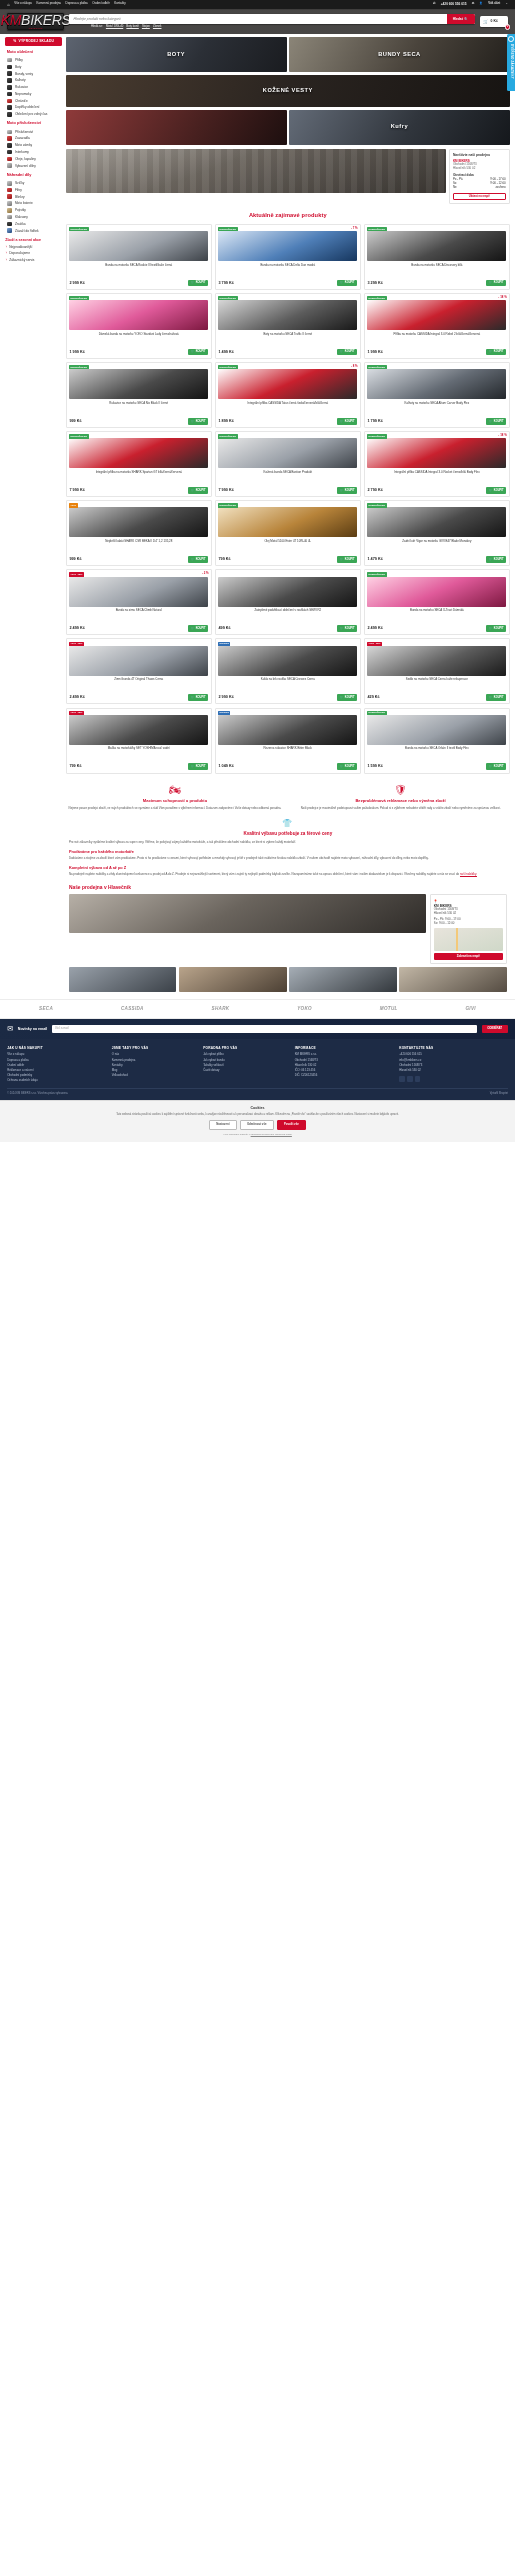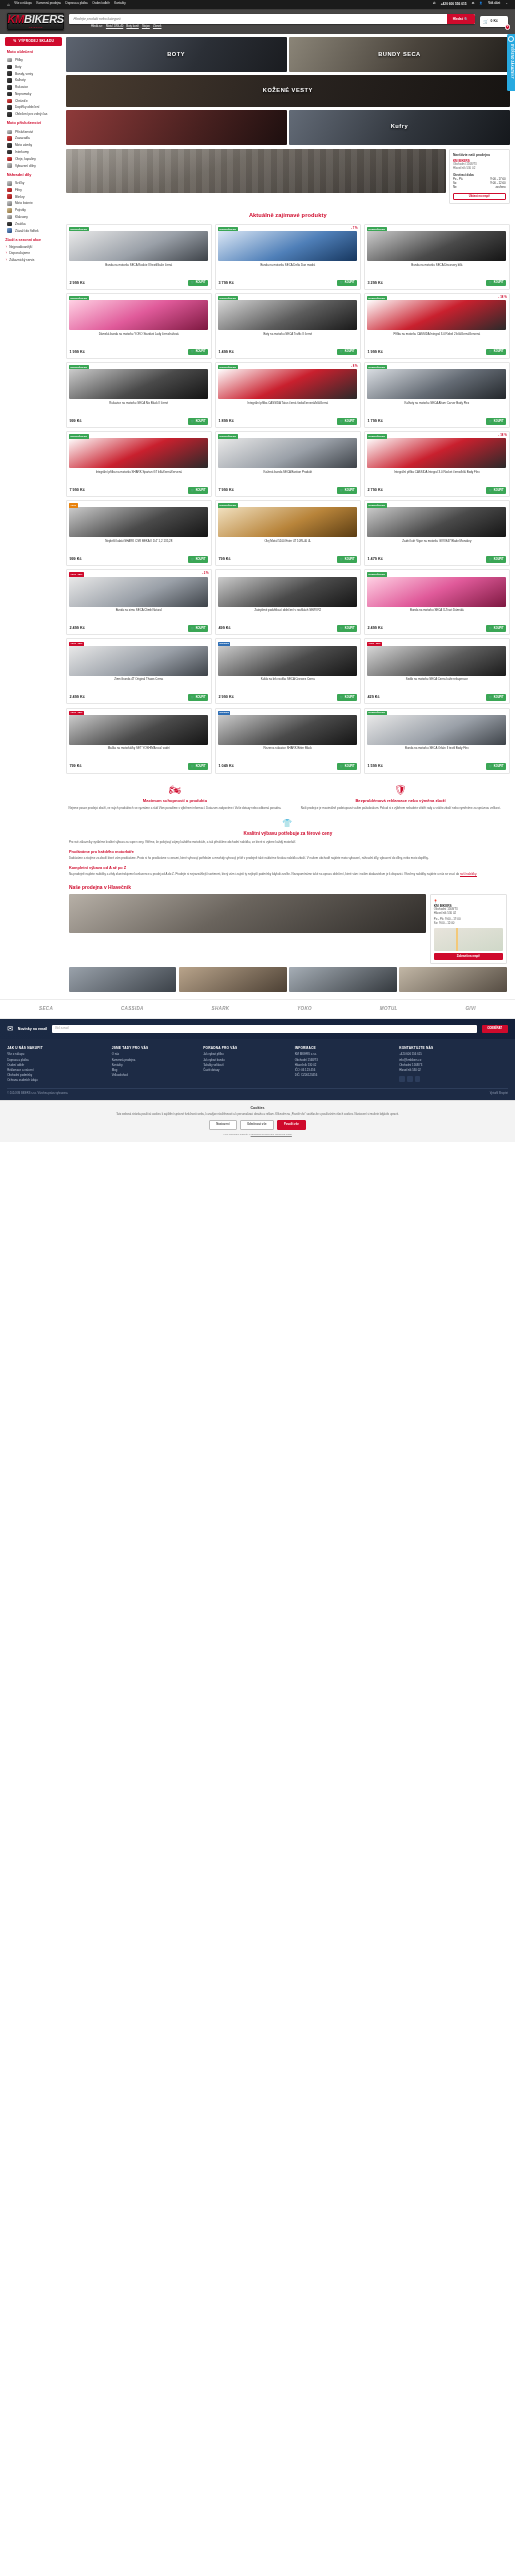--- a/index.html
+++ b/index.html
@@ -34,21 +34,21 @@
       repeating-linear-gradient(0deg,#6e6a66 0 3.6px,#5c5854 3.6px 4.1px),
       repeating-linear-gradient(90deg,#77726d 0 9.3px,#595551 9.3px 9.8px);
     display:flex; align-items:center; padding:0 7.2px; gap:5.2px;
   }
   .logo-plate {
     width:57px; height:17.5px; border-radius:1px;
     background:linear-gradient(180deg,#3a3a3a,#1d1d1d);
     border:0.5px solid #111; display:flex; flex-direction:column;
     align-items:center; justify-content:center; box-shadow:0 0.5px 1.5px rgba(0,0,0,.6);
   }
-  .logo-main { font-size:11px; font-weight:bold; font-style:italic; letter-spacing:-0.3px; line-height:1; }
+  .logo-main { font-size:14px; font-weight:normal; font-style:italic; letter-spacing:-0.3px; line-height:1; }
   .logo-km { color:#cf0a2c; text-shadow:0 0.5px 0 #000; }
   .logo-bikers { color:#e6e6e6; text-shadow:0 0.5px 0 #000; }
   .logo-sub { color:#cf0a2c; font-size:2.3px; font-style:italic; letter-spacing:0.5px; margin-top:0.5px; }
 
   .searchwrap { flex:1; display:flex; flex-direction:column; gap:1.5px; }
   .searchbox {
     display:flex; background:#fff; border-radius:1.5px; overflow:hidden;
     height:9.8px; align-items:stretch; box-shadow:0 0.5px 1px rgba(0,0,0,.35);
   }
   .searchbox input {

